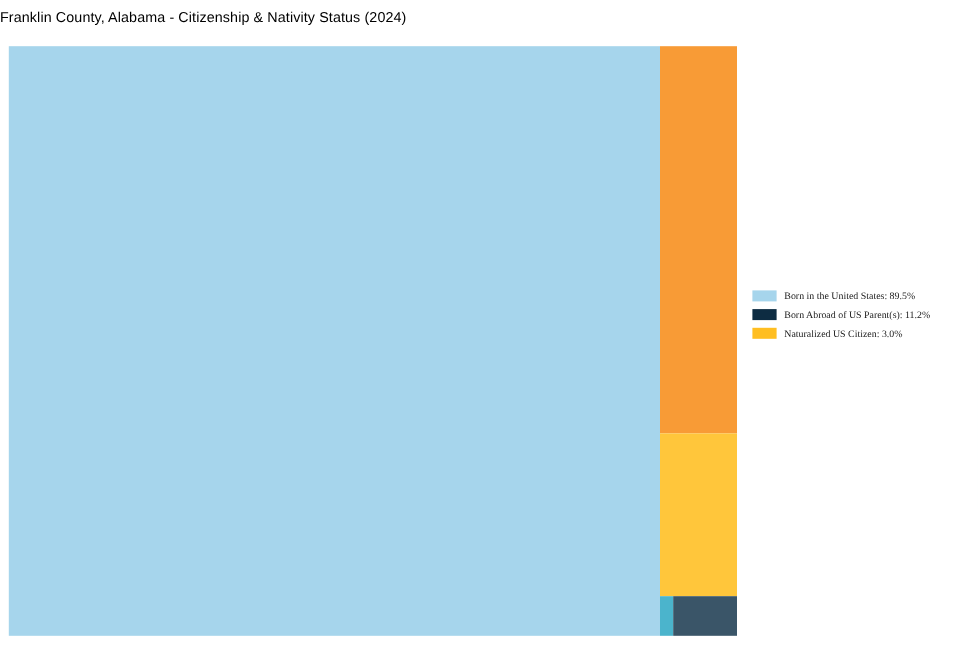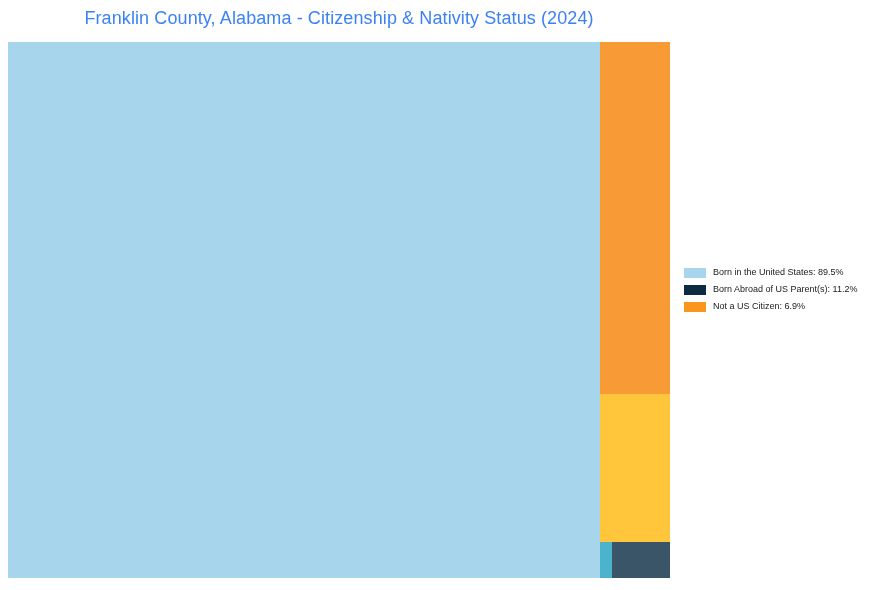--- a/index.html
+++ b/index.html
@@ -21,23 +21,23 @@
     top: 0;
     width: 889px;
     height: 590px;
   }
 
   #chart-title {
     position: absolute;
     left: 0;
     top: 8px;
     width: 678px;
-    text-align: center;
-    font-size: 18px;
-    color: #3b82f6;
+    text-align: left;
+    font-size: 13px;
+    color: #000000;
     letter-spacing: 0.1px;
     white-space: nowrap;
   }
 
   #plot-area {
     position: absolute;
     left: 8px;
     top: 42px;
     width: 662px;
     height: 536px;
@@ -57,22 +57,22 @@
 
   
   #legend {
     position: absolute;
     left: 684px;
     top: 264px;
     width: 200px;
   }
   .legend-row {
     display: flex;
-    align-items: center;
     height: 17px;
+    font-family: Liberation Serif, serif;
   }
   .legend-swatch {
     width: 22px;
     height: 10px;
     flex: 0 0 auto;
     margin-right: 7px;
   }
   .legend-label {
     font-size: 9px;
     color: #1a1a1a;
@@ -107,21 +107,21 @@
       <span class="legend-swatch" style="background-color: rgb(166, 213, 236);"></span>
       <span class="legend-label">Born in the United States: 89.5%</span>
     </div>
 
 
     <div class="legend-row">
       <span class="legend-swatch" style="background-color: rgb(13, 44, 66);"></span>
       <span class="legend-label">Born Abroad of US Parent(s): 11.2%</span>
     </div>
 
+    <div class="legend-row">
+      <span class="legend-swatch" style="background-color: rgb(255, 190, 33);"></span>
+      <span class="legend-label">Naturalized US Citizen: 3.0%</span>
+    </div>
 
-    <div class="legend-row">
-      <span class="legend-swatch" style="background-color: rgb(248, 150, 30);"></span>
-      <span class="legend-label">Not a US Citizen: 6.9%</span>
-    </div>
 
   </div>
 
 </div>
 
 </body></html>

